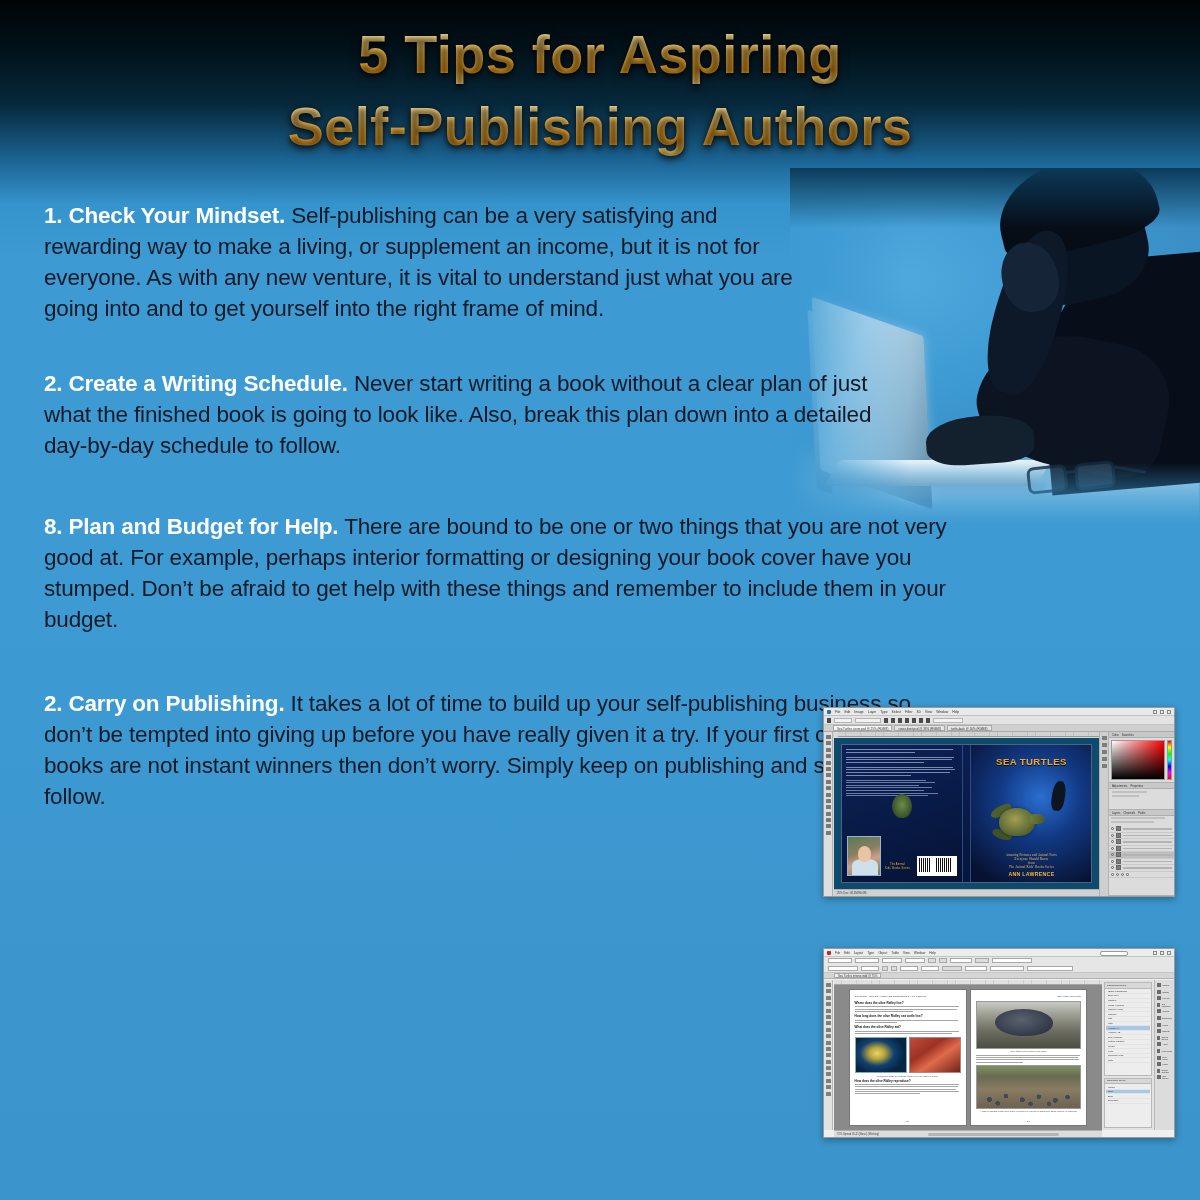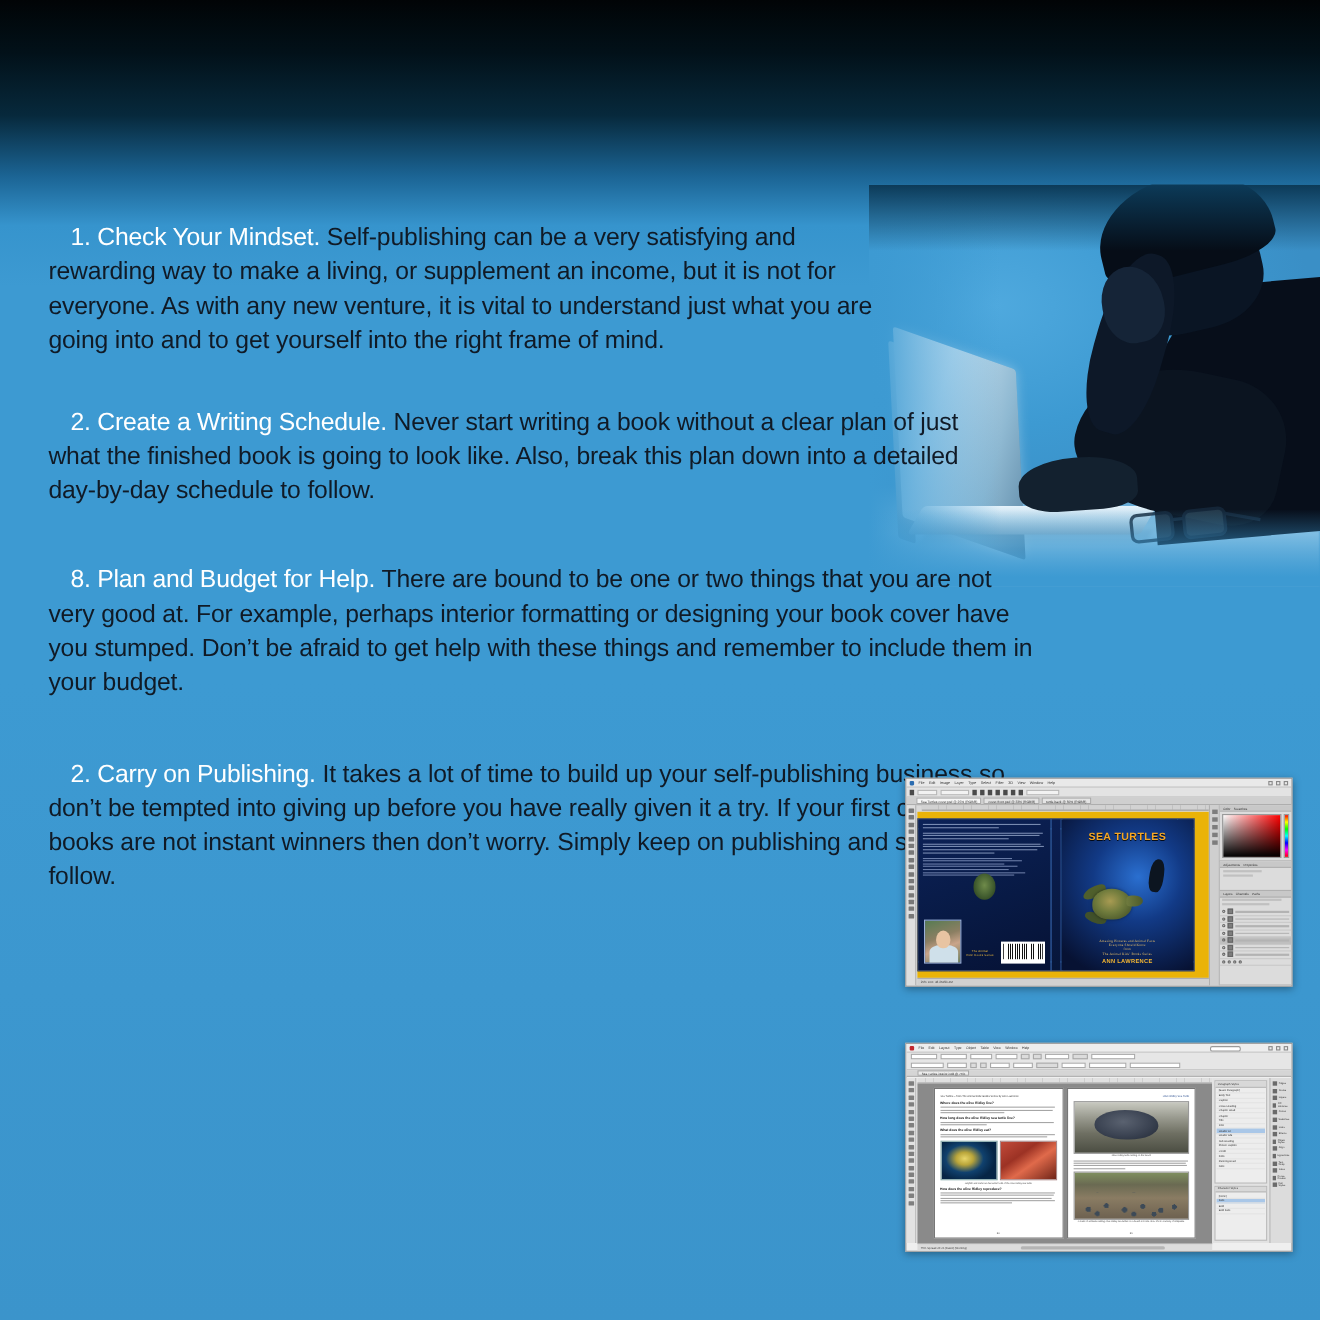--- a/index.html
+++ b/index.html
@@ -192,24 +192,23 @@
   .tip { margin-bottom:44px; }
   .tip p {
     font-family:"Liberation Sans", sans-serif;
     font-size:22.5px;
     line-height:1.38;
     color:#101a26;
     letter-spacing:-0.15px;
     text-align:left;
   }
   .tip .lead {
-    font-weight:400;
+    font-weight:700;
     color:#ffffff;
     letter-spacing:-0.2px;
-    margin-left:20px;
   }
   
   #tip-1 { width:760px; }
   #tip-2 { width:745px; margin-bottom:46px; }
   #tip-3 { width:870px; margin-bottom:50px; }
   #tip-4 { width:905px; margin-bottom:52px; }
   #tip-5 { width:920px; }
   #tip-4 p, #tip-5 p { text-indent:0; }
 
   
@@ -263,22 +262,22 @@
     border-bottom:0.5px solid #999;
   }
   .ps-toolbar {
     position:absolute; left:0; top:24px; bottom:0; width:9px;
     background:#dedede; border-right:1px solid #b0b0b0;
     display:flex; flex-direction:column; align-items:center; gap:2.4px; padding-top:3px;
   }
   .ps-toolbar i { display:block; width:5px; height:4px; background:#555; opacity:.75; border-radius:.5px; }
   .ps-canvas {
     position:absolute; left:10px; top:30px; right:75px; bottom:7px;
-    background:#eab308;
-    display:flex; align-items:center; 
+    background:#0c4a6e;
+    display:flex; align-items:center; justify-content:center;
   }
   .ps-artboard {
     position:relative;
     width:95%; height:92%;
     background:#0a1e4a;
     border:0.5px solid #55607a;
     display:flex;
   }
   .ps-guide-v { position:absolute; top:0; bottom:0; width:0.5px; background:#49b0ff; opacity:.75; }
   .ps-guide-h { position:absolute; left:0; right:0; height:0.5px; background:#49b0ff; opacity:.75; }
@@ -583,20 +582,24 @@
       <span class="gl-lens l"></span>
       <span class="gl-lens r"></span>
       <span class="gl-bridge"></span>
       <span class="gl-arm"></span>
     </div>
     <div class="photo-fade-l"></div>
     <div class="photo-fade-t"></div>
     <div class="photo-fade-b"></div>
   </div>
 
+  <div class="title-wrap">
+    <div class="title-line">5 Tips for Aspiring</div>
+    <div class="title-line">Self-Publishing Authors</div>
+  </div>
 
   <div class="tips">
 
     <div class="tip" id="tip-1">
       <p><span class="lead">1. Check Your Mindset.</span> <span>Self-publishing can be a very satisfying and rewarding way to make a living, or supplement an income, but it is not for everyone. As with any new venture, it is vital to understand just what you are going into and to get yourself into the right frame of mind.</span></p>
     </div>
 
 
     <div class="tip" id="tip-3">
       <p><span class="lead">2. Create a Writing Schedule.</span> <span>Never start writing a book without a clear plan of just what the finished book is going to look like. Also, break this plan down into a detailed day-by-day schedule to follow.</span></p>

